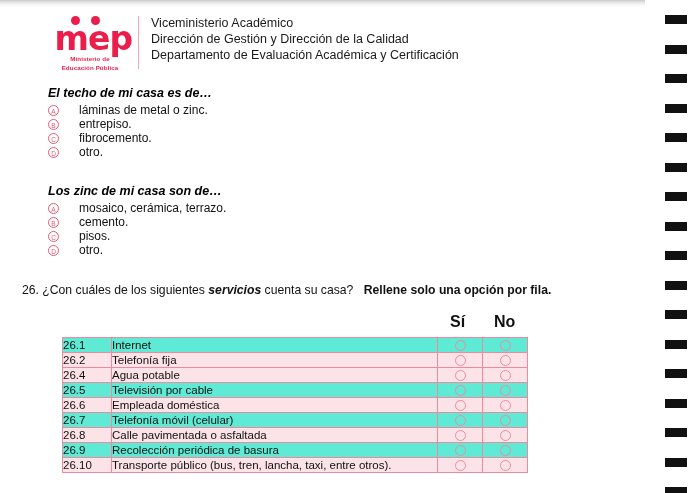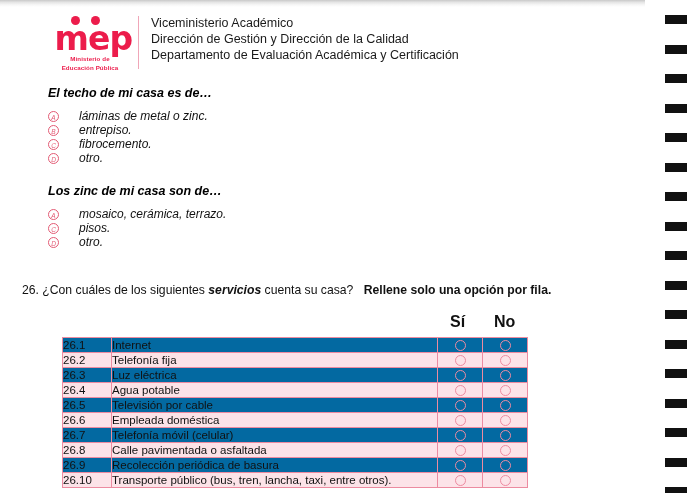--- a/index.html
+++ b/index.html
@@ -97,21 +97,21 @@
 
   
   .qblock { position: absolute; left: 48px; }
   .qtitle {
     font-weight: bold;
     font-style: italic;
     font-size: 12.5px;
     line-height: 14px;
     color: #000;
   }
-  .opt-list { margin-top: 9px; font-style: italic; }
+  .opt-list { margin-top: 3px; }
   .opt-row {
     display: flex;
     align-items: center;
     height: 14px;
   }
   .bubble {
     width: 11px;
     height: 11px;
     border: 1px solid #e35b75;
     border-radius: 50%;
@@ -169,21 +169,21 @@
     width: 461px;
     border-collapse: collapse;
     table-layout: fixed;
   }
   table.services td {
     border: 1px solid #ec8ba0;
     height: 14px;
     padding: 0;
     font-size: 11.5px;
     color: #111;
-    background: #0369a1;
+    background: #5eead4;
   }
   table.services tr.alt td { background: #fce3e8; }
   td.c-num {
     width: 48px;
     text-align: left;
     padding-left: 8px;
     white-space: nowrap;
   }
   td.c-label {
     width: 325px;
@@ -274,20 +274,24 @@
   </div>
 
   <div class="qblock" style="top:184px;">
     <div class="qtitle">Los zinc de mi casa son de…</div>
     <div class="opt-list">
       <div class="opt-row">
         <span class="bubble">A</span>
         <span class="opt-text">mosaico, cerámica, terrazo.</span>
       </div>
       <div class="opt-row">
+        <span class="bubble">B</span>
+        <span class="opt-text">cemento.</span>
+      </div>
+      <div class="opt-row">
         <span class="bubble">C</span>
         <span class="opt-text">pisos.</span>
       </div>
       <div class="opt-row">
         <span class="bubble">D</span>
         <span class="opt-text">otro.</span>
       </div>
     </div>
   </div>
 
@@ -308,26 +312,20 @@
     <tbody>
       <tr>
         <td class="c-num">26.1</td>
         <td class="c-label">Internet</td>
         <td class="c-opt"><span class="mark"></span></td>
         <td class="c-opt"><span class="mark"></span></td>
       </tr>
       <tr class="alt">
         <td class="c-num">26.2</td>
         <td class="c-label">Telefonía fija</td>
-        <td class="c-opt"><span class="mark"></span></td>
-        <td class="c-opt"><span class="mark"></span></td>
-      </tr>
-      <tr>
-        <td class="c-num">26.3</td>
-        <td class="c-label">Luz eléctrica</td>
         <td class="c-opt"><span class="mark"></span></td>
         <td class="c-opt"><span class="mark"></span></td>
       </tr>
       <tr class="alt">
         <td class="c-num">26.4</td>
         <td class="c-label">Agua potable</td>
         <td class="c-opt"><span class="mark"></span></td>
         <td class="c-opt"><span class="mark"></span></td>
       </tr>
       <tr>

